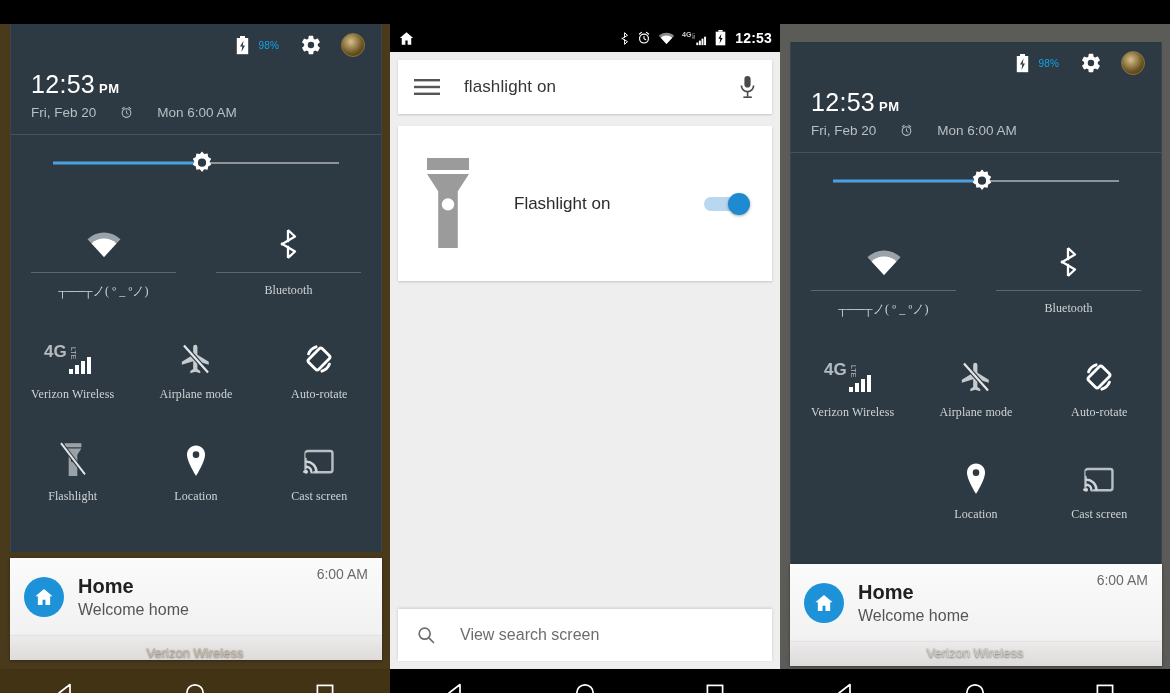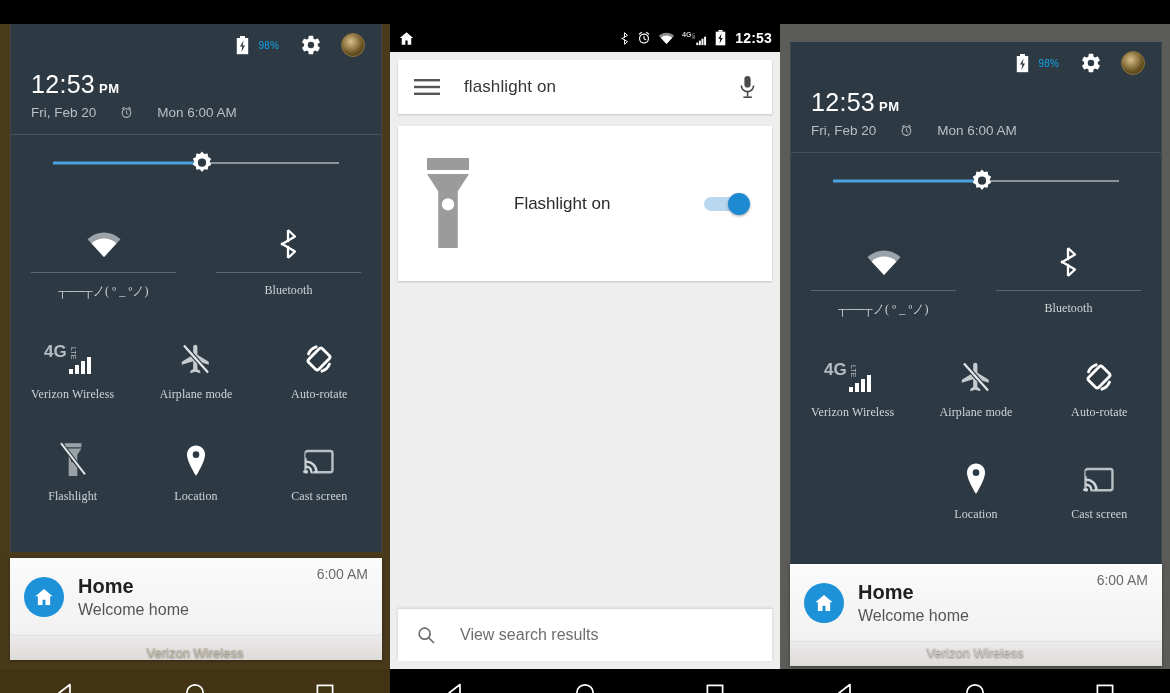--- a/index.html
+++ b/index.html
@@ -410,21 +410,21 @@
         <div class="toggle-track"></div>
         <div class="toggle-knob"></div>
       </div>
     </div>
 
     <div class="view-results">
       <svg width="20" height="20" viewBox="0 0 24 24">
         <circle cx="10.4" cy="10.4" r="6.6" fill="none" stroke="#6d6d6d" stroke-width="2"></circle>
         <path d="M15.4 15.4 21 21" stroke="#6d6d6d" stroke-width="2" stroke-linecap="round"></path>
       </svg>
-      <span class="vr-text">View search results</span>
+      <span class="vr-text">View search screen</span>
     </div>
 
     <div class="navbar nav-black">
       <svg width="24" height="24" viewBox="0 0 24 24">
           <path d="M17 3.5 6 12l11 8.5z" fill="none" stroke="#fff" stroke-width="1.7" stroke-linejoin="round"></path>
         </svg>
       <svg width="24" height="24" viewBox="0 0 24 24">
           <circle cx="12" cy="12" r="8.2" fill="none" stroke="#fff" stroke-width="1.7"></circle>
         </svg>
       <svg width="24" height="24" viewBox="0 0 24 24">

